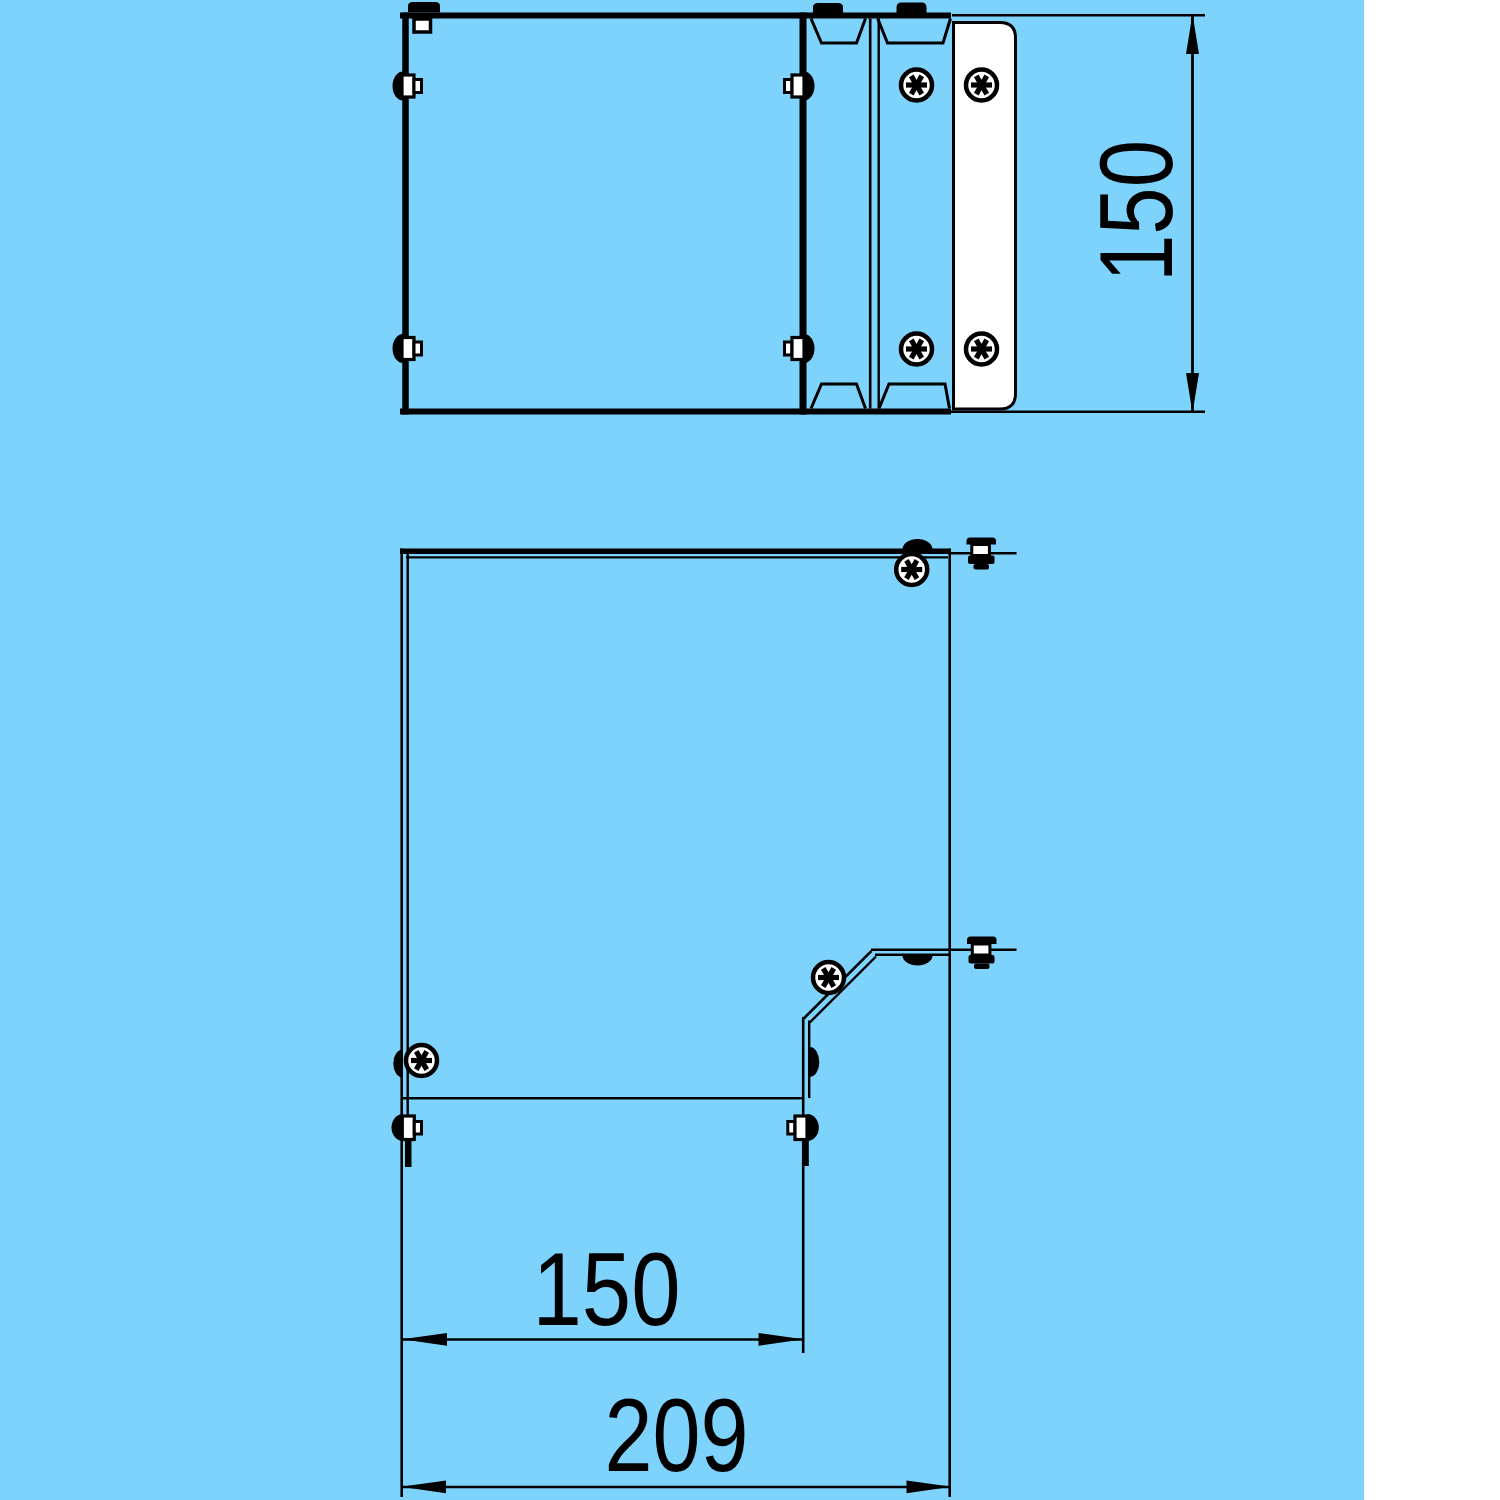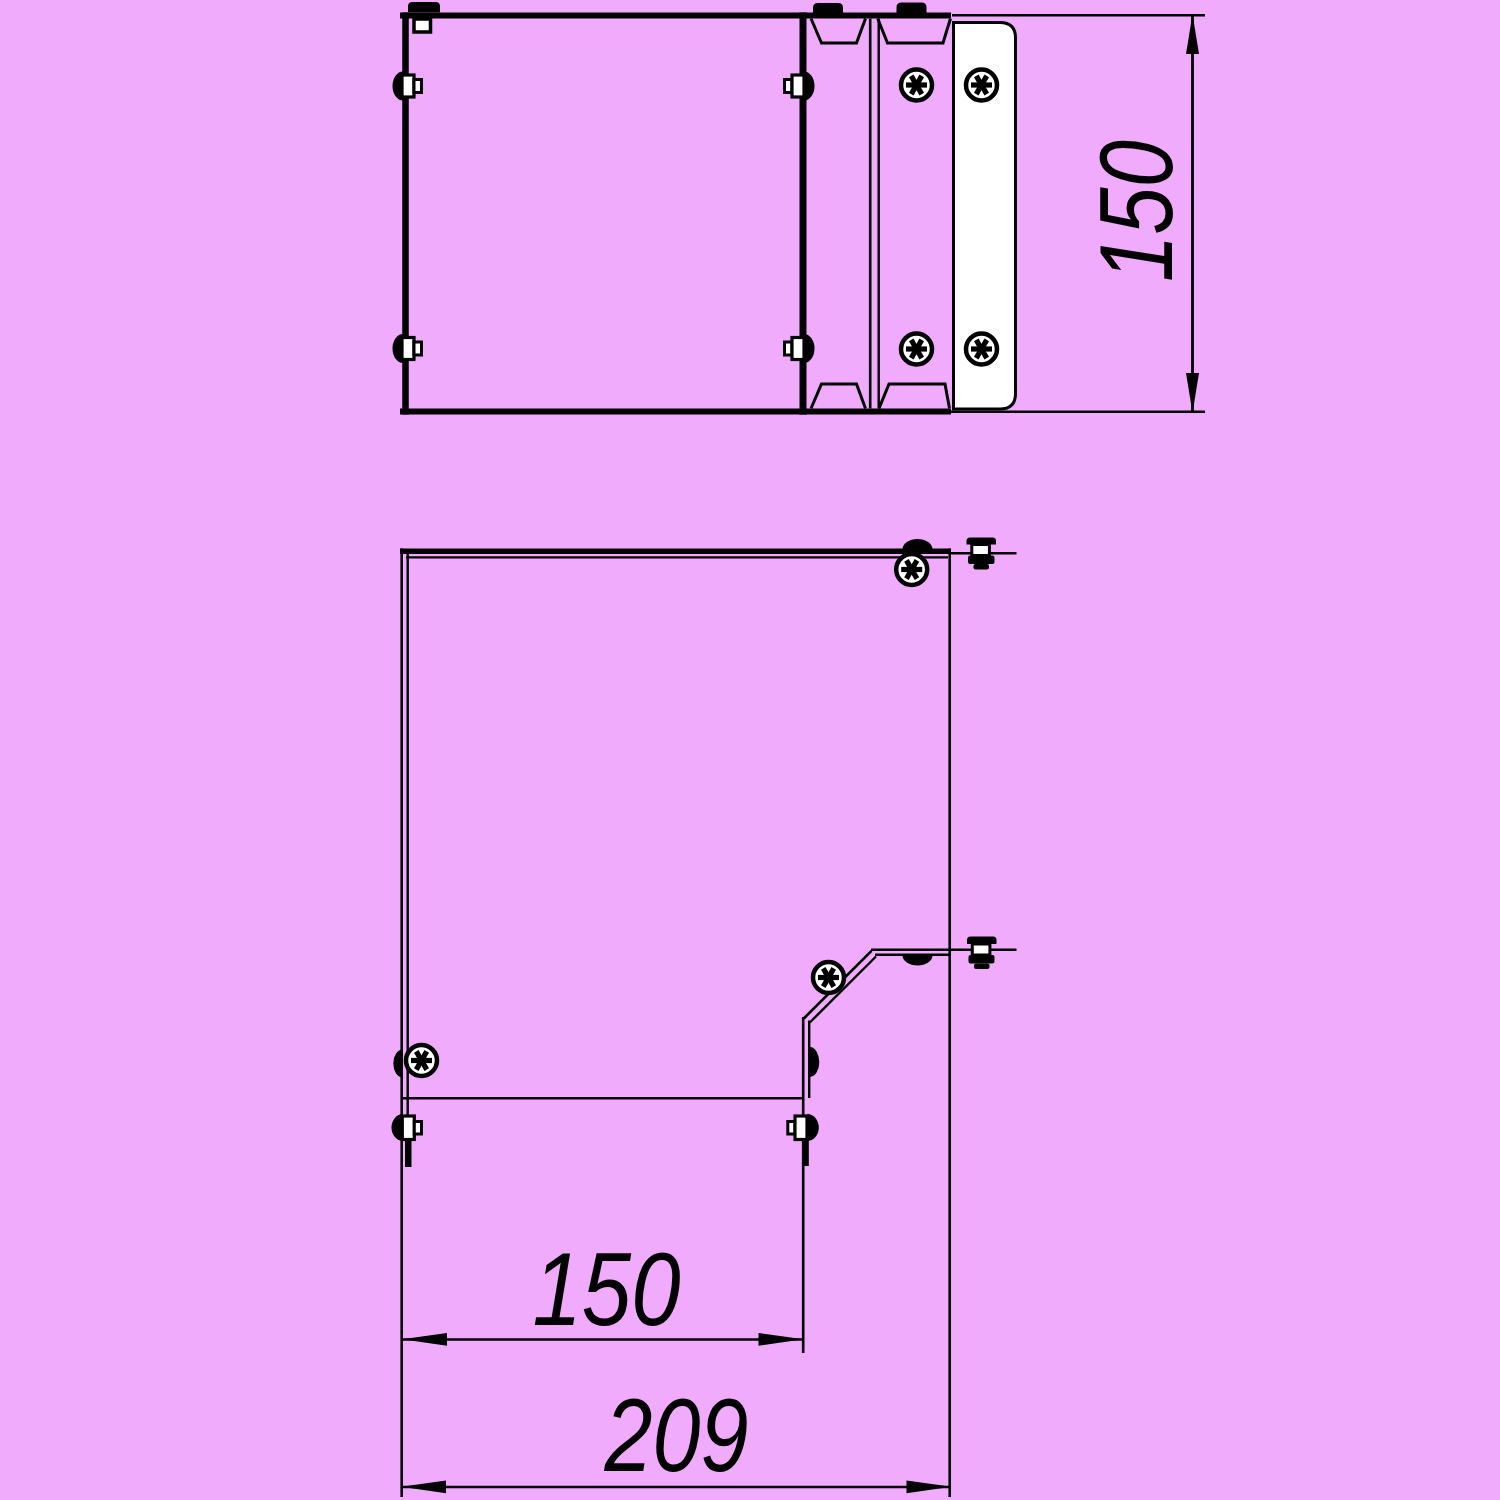--- a/index.html
+++ b/index.html
@@ -1,16 +1,16 @@
 <!DOCTYPE html>
 <html><head>
 <meta charset="utf-8">
 <style>
   html,body{margin:0;padding:0;background:#ffffff;}
-  .canvas{position:relative;width:1500px;height:1500px;background:#f0abfc;overflow:hidden;font-style:italic;}
+  .canvas{position:relative;width:1364px;height:1500px;background:#7dd3fc;overflow:hidden;}
   svg{display:block;}
   text.dim{font-family:"Liberation Sans", sans-serif;font-size:103px;fill:#000;}
 </style>
 </head>
 <body>
 
 <div class="canvas">
 <svg width="1500" height="1500" viewBox="0 0 1500 1500" xmlns="http://www.w3.org/2000/svg">
 
   <defs>

